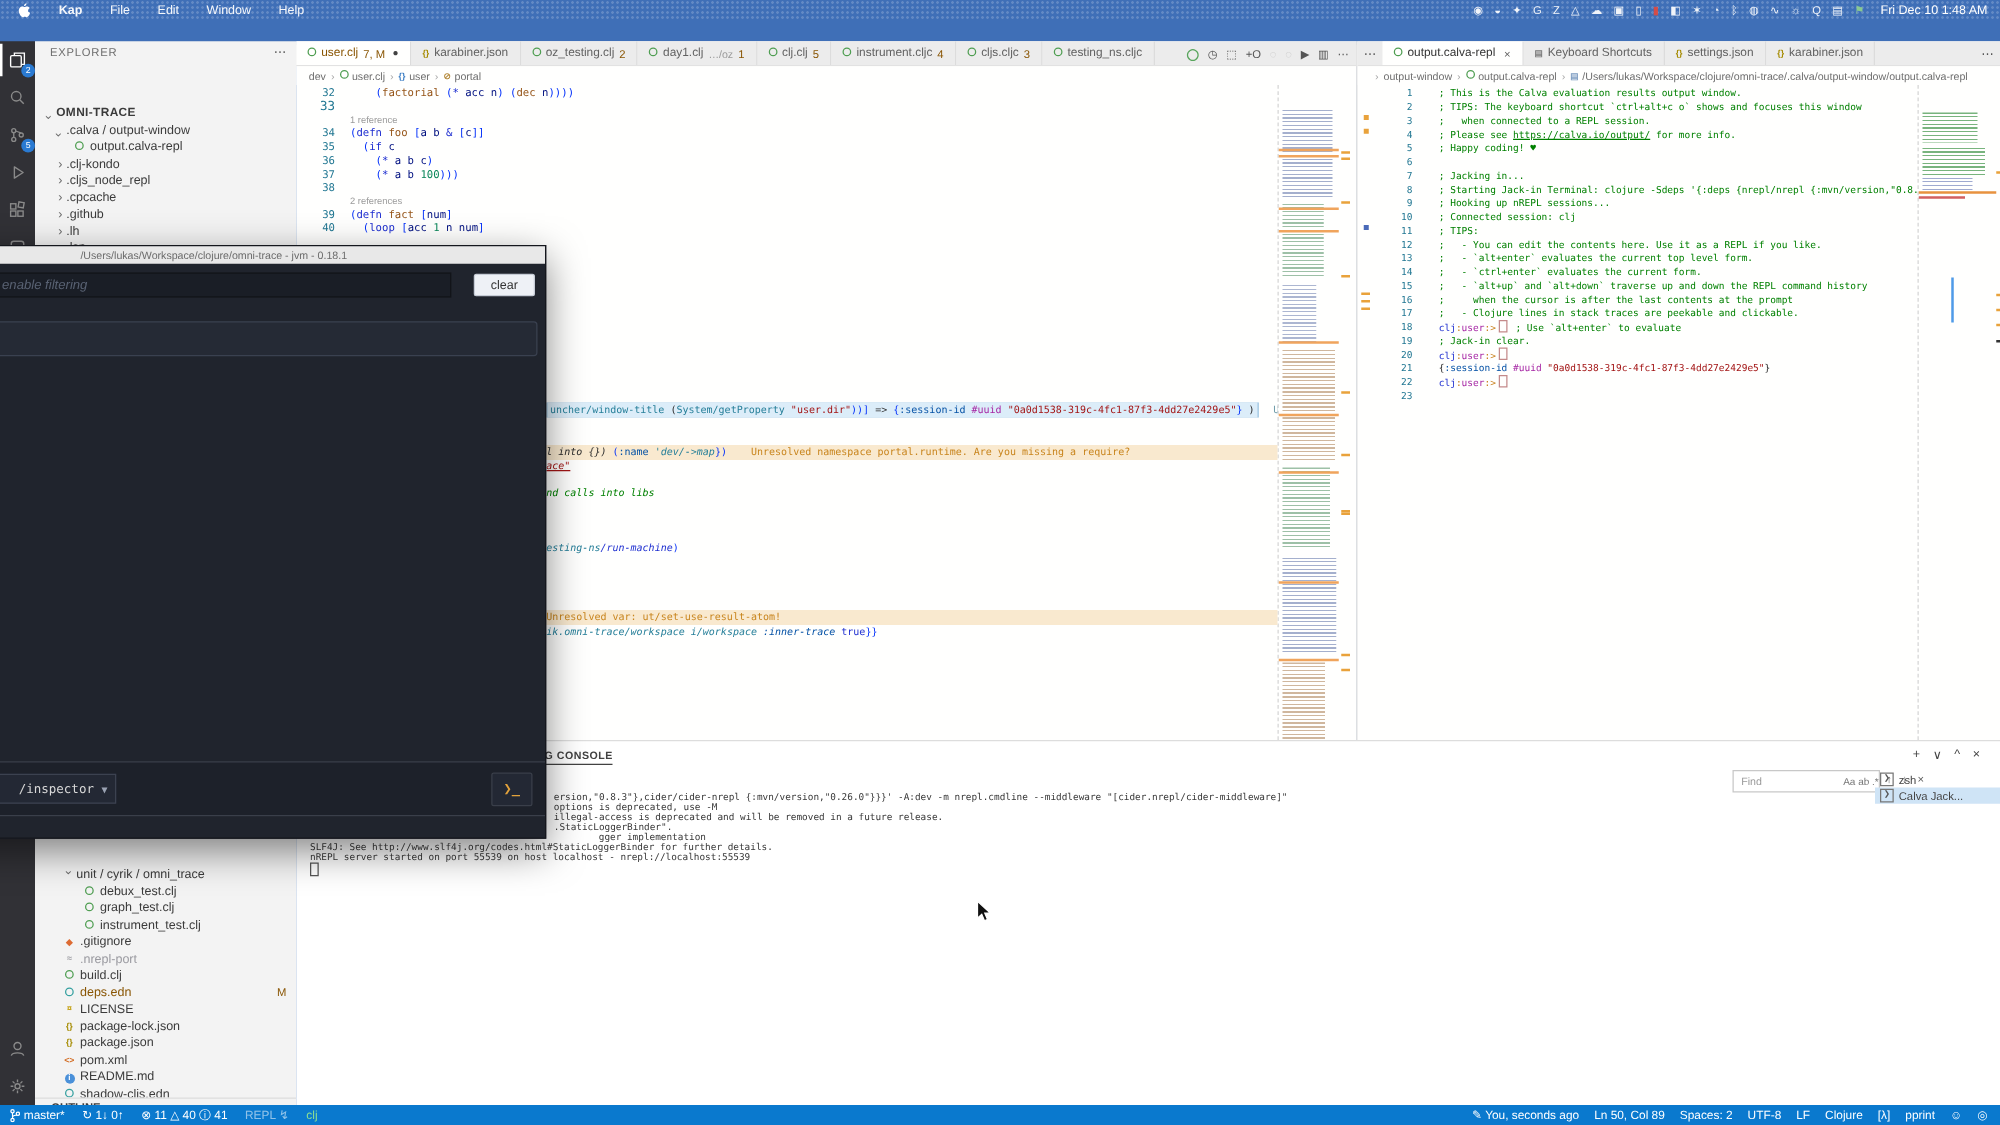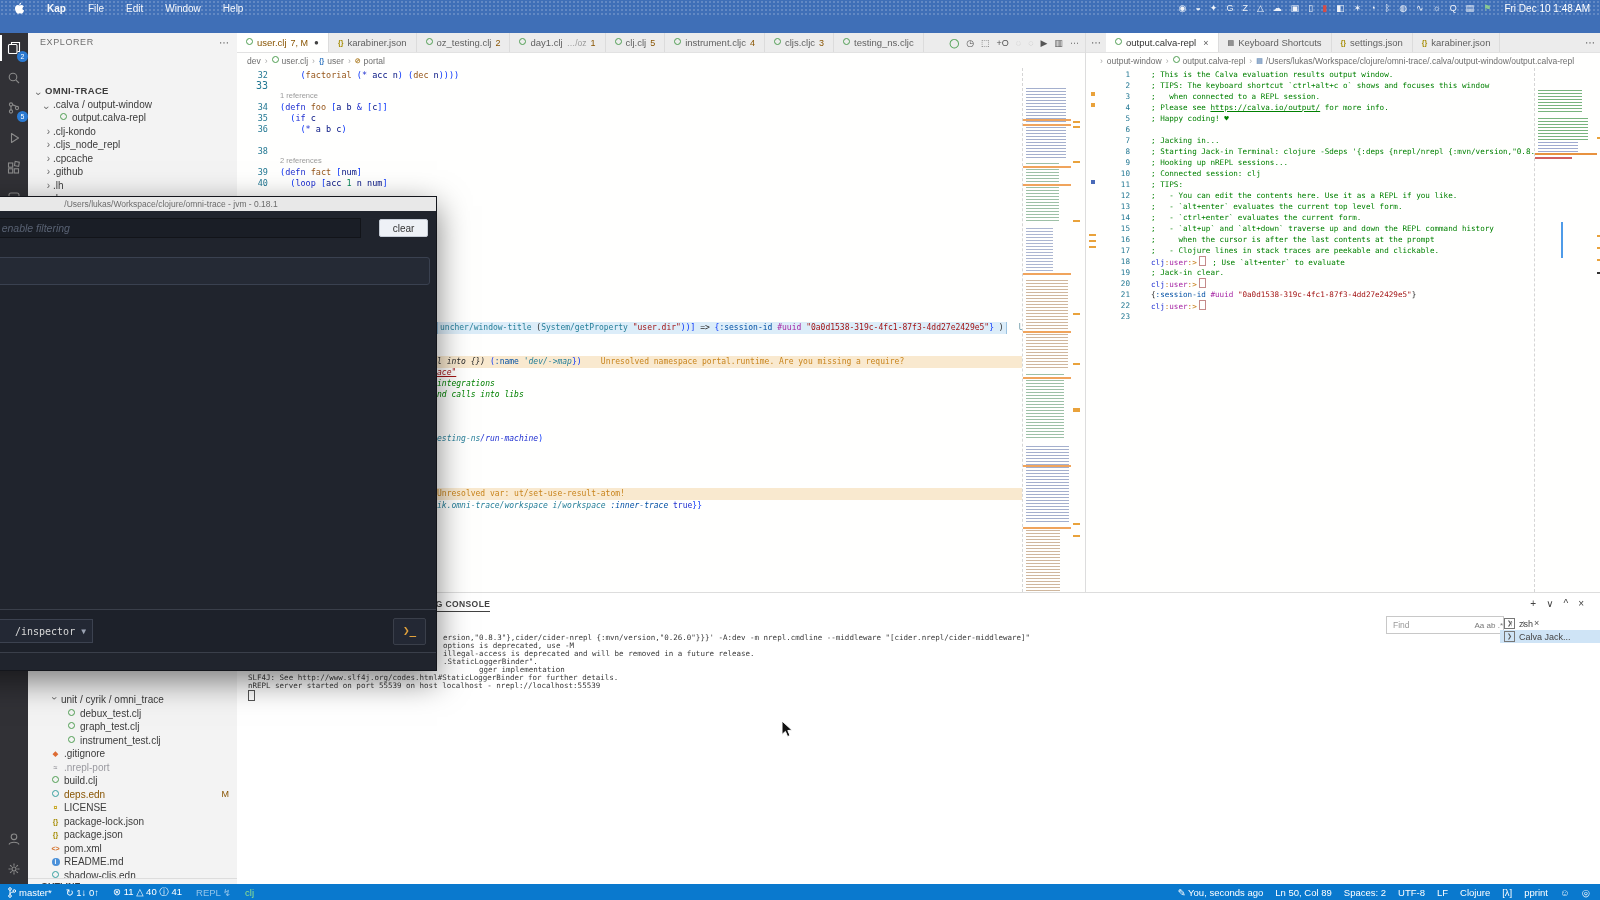--- a/index.html
+++ b/index.html
@@ -467,20 +467,24 @@
           <span class="ctext" style="left: 43px; font-size: 8.5px;"><span class="tk-pn">(</span><span class="tk-kw">defn</span><span class="tk-df"> </span><span class="tk-fn">foo</span><span class="tk-df"> </span><span class="tk-pn">[</span><span class="tk-vr">a b </span><span class="tk-kw">&amp;</span><span class="tk-df"> </span><span class="tk-pn">[</span><span class="tk-vr">c</span><span class="tk-pn">]]</span></span>
         </div>
         <div class="cline" style="top: 44px; height: 11px;">
           <span class="lnum" style="left: 10px; width: 21px; font-size: 8.5px;">35</span>
           <span class="ctext" style="left: 43px; font-size: 8.5px;"><span class="tk-df">  </span><span class="tk-pn">(</span><span class="tk-kw">if</span><span class="tk-vr"> c</span></span>
         </div>
         <div class="cline" style="top: 55px; height: 11px;">
           <span class="lnum" style="left: 10px; width: 21px; font-size: 8.5px;">36</span>
           <span class="ctext" style="left: 43px; font-size: 8.5px;"><span class="tk-df">    </span><span class="tk-pn">(</span><span class="tk-kw">*</span><span class="tk-vr"> a b c</span><span class="tk-pn">)</span></span>
         </div>
+        <div class="cline" style="top: 66px; height: 11px;">
+          <span class="lnum" style="left: 10px; width: 21px; font-size: 8.5px;">37</span>
+          <span class="ctext" style="left: 43px; font-size: 8.5px;"><span class="tk-df">    </span><span class="tk-pn">(</span><span class="tk-kw">*</span><span class="tk-vr"> a b </span><span class="tk-nb">100</span><span class="tk-pn">)))</span></span>
+        </div>
         <div class="cline" style="top: 77px; height: 11px;">
           <span class="lnum" style="left: 10px; width: 21px; font-size: 8.5px;">38</span>
           <span class="ctext" style="left: 43px; font-size: 8.5px;"></span>
         </div>
         <div class="lens" style="top: 88px; left: 43px;">2 references</div>
         <div class="cline" style="top: 98px; height: 11px;">
           <span class="lnum" style="left: 10px; width: 21px; font-size: 8.5px;">39</span>
           <span class="ctext" style="left: 43px; font-size: 8.5px;"><span class="tk-pn">(</span><span class="tk-kw">defn</span><span class="tk-df"> </span><span class="tk-fn">fact</span><span class="tk-df"> </span><span class="tk-pn">[</span><span class="tk-vr">num</span><span class="tk-pn">]</span></span>
         </div>
         <div class="cline" style="top: 109px; height: 11px;">
@@ -516,21 +520,20 @@
       <div class="mark" style="top:245px;"></div>
         <div class="mark" style="top:295px;"></div>
       <div class="mark" style="top:340px;"></div>
         <div class="mark" style="top:342px;"></div>
       <div class="mark" style="top:455px;"></div>
         <div class="mark" style="top:467px;"></div>
     </div>
   <div class="float" style="top: 289px;"><span class="eval-box"><span class="tk-tl">uncher/window-title</span><span class="tk-df"> (</span><span class="tk-tl">System/getProperty</span><span class="tk-df"> </span><span class="tk-st">"user.dir"</span><span class="tk-pn">))]</span><span class="tk-df"> =&gt; </span><span class="tk-pn">{</span><span class="tk-kc">:session-id</span><span class="tk-df"> </span><span class="tk-pp">#uuid</span><span class="tk-df"> </span><span class="tk-st">"0a0d1538-319c-4fc1-87f3-4dd27e2429e5"</span><span class="tk-pn">}</span><span class="tk-df"> )</span></span><span class="tail">Unused p</span></div>
       <div class="float warn" style="top: 323px;"><span class="tk-df tk-i">l into {}) </span><span class="tk-pn">(</span><span class="tk-kc">:name</span><span class="tk-df"> </span><span class="tk-tl tk-i">'dev/-&gt;map</span><span class="tk-pn">})</span><span class="tk-df">    </span><span class="tk-wr">Unresolved namespace portal.runtime. Are you missing a require?</span></div>
       <div class="float" style="top: 334px;"><span class="tk-st tk-i tk-u">ace"</span></div>
-      <div class="float" style="top: 345px;"><span class="tk-cm tk-i">integrations</span></div>
       <div class="float" style="top: 400px;"><span class="tk-tl tk-i">esting-ns</span><span class="tk-kw tk-i">/run-machine</span><span class="tk-pn">)</span></div>
       <div class="float" style="top: 356px;"><span class="tk-cm tk-i">nd calls into libs</span></div>
       <div class="float warn" style="top: 455px;"><span class="tk-wr">Unresolved var: ut/set-use-result-atom!</span></div>
       <div class="float" style="top: 467px;"><span class="tk-tl tk-i">ik.omni-trace/workspace</span><span class="tk-df"> </span><span class="tk-tl tk-i">i/workspace</span><span class="tk-df"> </span><span class="tk-kc tk-i">:inner-trace</span><span class="tk-df"> </span><span class="tk-kw">true</span><span class="tk-pn">}}</span></div>
     </div>
 
   <div id="editor2" class="edgroup">
     <div class="tabbar">
       <span class="more-ico">⋯</span>
       <span id="ed2-tabs" style="display:flex;">

